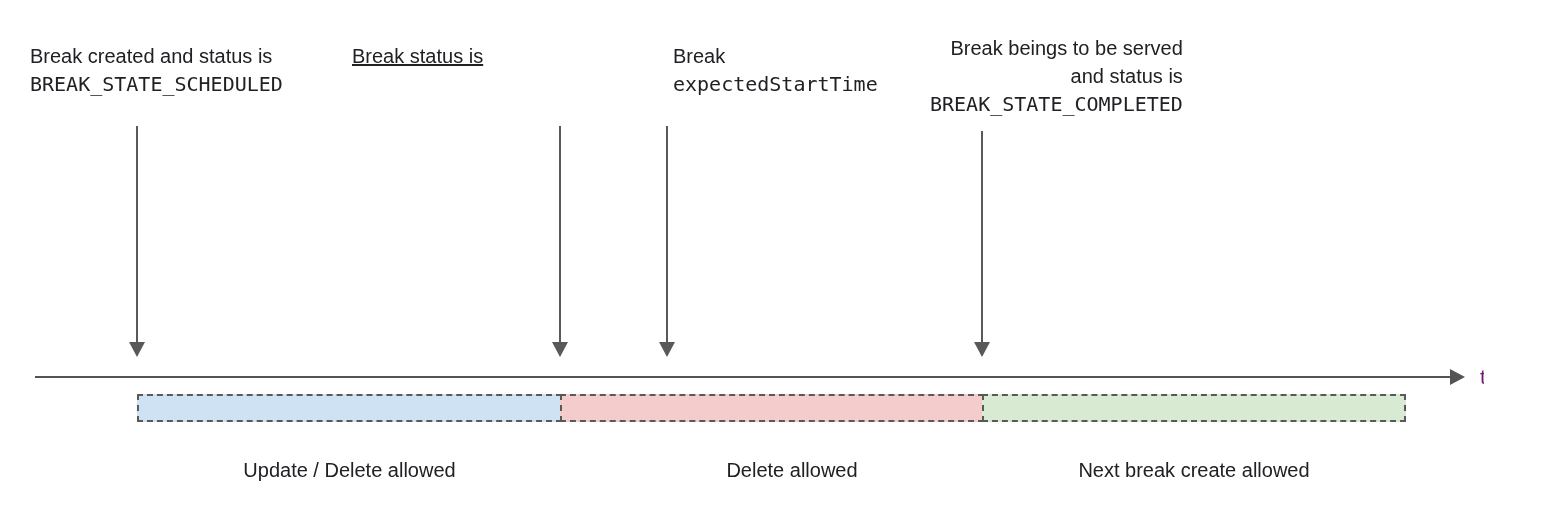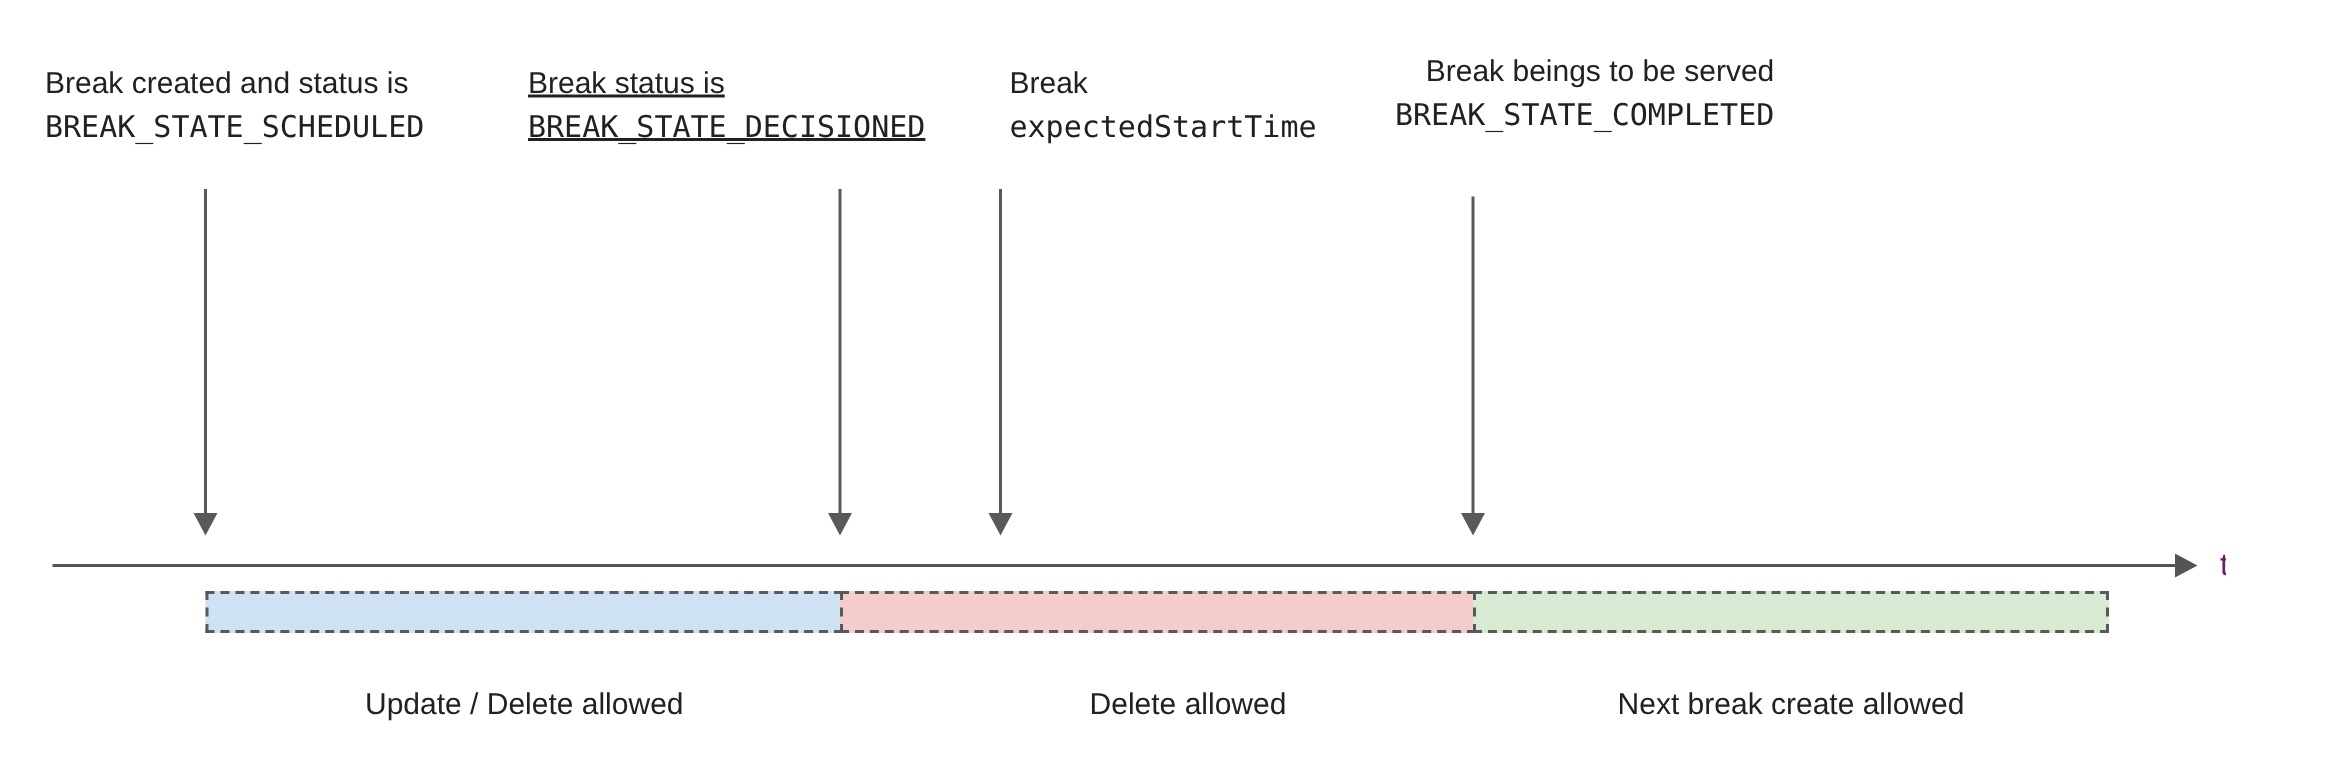--- a/index.html
+++ b/index.html
@@ -118,28 +118,28 @@
 <body>
 
 <div class="diagram">
 
   <div class="ann ann-0">
     <span>Break created and status is</span>
     <span class="mono">BREAK_STATE_SCHEDULED</span>
   </div>
   <div class="ann ann-1">
     <span>Break status is</span>
-    <span class="mono">BREAK_STATE_DECISIONED</span>
   </div>
   <div class="ann ann-2">
     <span>Break</span>
     <span class="mono">expectedStartTime</span>
   </div>
   <div class="ann ann-3">
     <span>Break beings to be served</span>
+    <span>and status is</span>
     <span class="mono">BREAK_STATE_COMPLETED</span>
   </div>
 
   <div class="arrow arrow-0">
     <div class="shaft"></div>
     <div class="head"></div>
   </div>
   <div class="arrow arrow-1">
     <div class="shaft"></div>
     <div class="head"></div>

